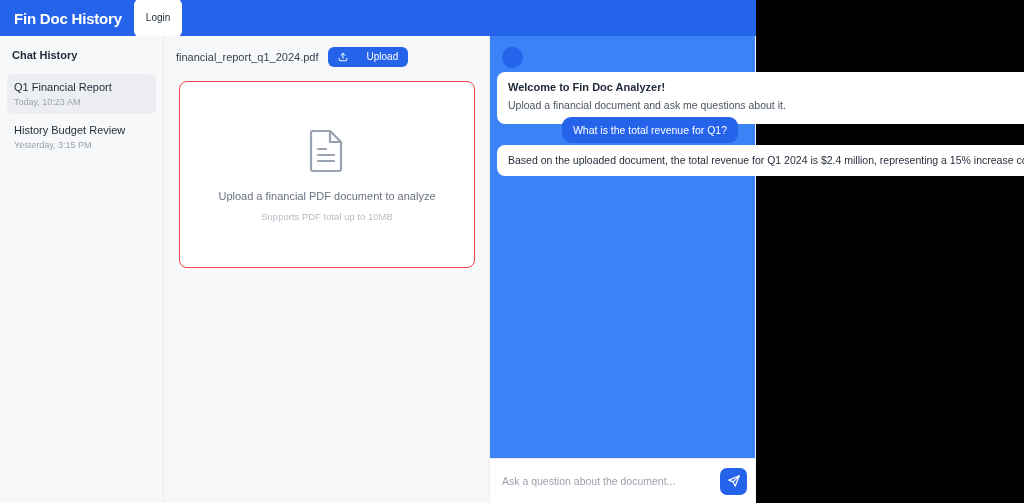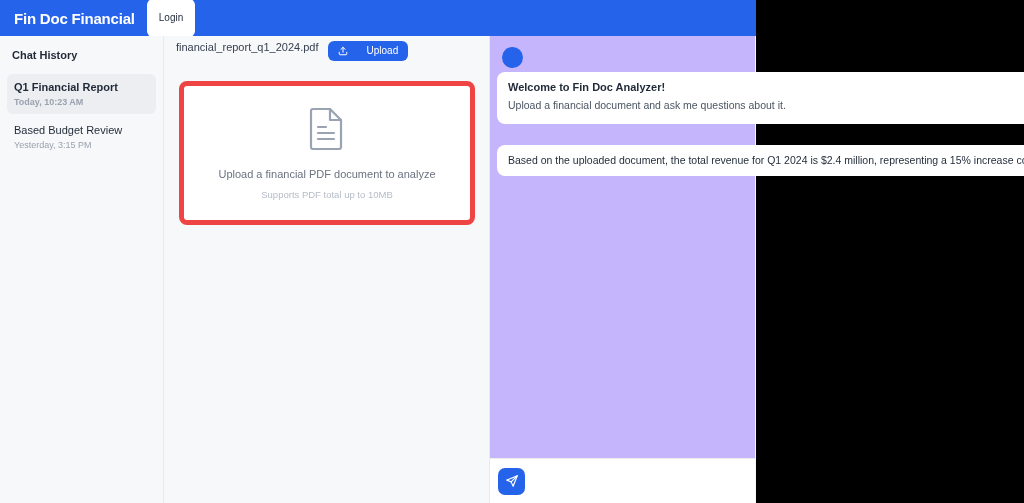--- a/index.html
+++ b/index.html
@@ -52,70 +52,70 @@
     padding: 10px 7px 14px 7px;
   }
   .sidebar-title {
     font-size: 11px; font-weight: bold; color: #1f2937;
     padding: 3px 5px 0 5px; margin-bottom: 13px;
   }
   .chat-item {
     padding: 6px 7px; border-radius: 6px; margin-bottom: 3px;
     cursor: pointer;
   }
-  .chat-item.active { background: #eceef2; font-weight: bold; }
+  .chat-item.active { background: #eceef2; }
   .chat-item-title {
     font-size: 11px; color: #1f2937; line-height: 1.35;
   }
   .chat-item-time {
     font-size: 9px; color: #9aa2ae; line-height: 1.4; margin-top: 1px;
   }
 
   
   .doc-panel {
     width: 326px; height: 467px;
     background: #f7f8fa;
     border-right: 1px solid #e8eaef;
     position: relative;
   }
   .doc-toolbar {
-    height: 32px; display: flex; align-items: flex-start;
+    height: 32px; display: flex; align-items: center;
     gap: 9px; padding: 0 12px; margin-top: 5px;
   }
   .doc-filename {
     font-size: 11px; color: #374151; white-space: nowrap;
   }
   .upload-btn {
     background: #2563eb; color: #fff;
     border: none; border-radius: 6px;
     font-size: 10px; font-family: "Liberation Sans", sans-serif;
     padding: 5px 10px; cursor: pointer;
     display: inline-flex; align-items: center; gap: 19px; line-height: 1;
   }
   .dropzone {
     position: absolute; left: 15px; top: 45px;
-    width: 296px; height: 144px;
+    width: 296px; height: 187px;
     background: #ffffff;
-    border: 5px solid #ef4444;
+    border: 1px solid #ef4444;
     border-radius: 8px;
     display: flex; flex-direction: column;
     align-items: center; justify-content: center;
     cursor: pointer;
   }
   .dz-main {
     font-size: 11px; color: #6b7280; margin-top: 18px;
   }
   .dz-sub {
     font-size: 9.5px; color: #b6bcc6; margin-top: 9px;
   }
 
   
   .chat-panel {
     width: 265px; height: 467px;
-    background: #c4b5fd;
+    background: #3b82f6;
     position: relative;
   }
   .avatar {
     position: absolute; left: 12px; top: 11px;
     width: 21px; height: 21px; border-radius: 50%;
     background: #2563eb;
   }
   .welcome-card {
     position: absolute; left: 7px; top: 36px;
     width: 746px;
@@ -169,36 +169,36 @@
     display: flex; align-items: center; justify-content: center;
     flex-shrink: 0;
   }
 </style>
 </head>
 <body>
 
 <div id="app">
 
   <div class="header">
-    <span class="brand">Fin Doc Financial</span>
+    <span class="brand">Fin Doc History</span>
     <button class="login-btn">Login</button>
   </div>
 
   <div class="body-area">
 
     <div class="sidebar">
       <div class="sidebar-title">Chat History</div>
 
       <div class="chat-item active">
         <div class="chat-item-title">Q1 Financial Report</div>
         <div class="chat-item-time">Today, 10:23 AM</div>
       </div>
 
       <div class="chat-item">
-        <div class="chat-item-title">Based Budget Review</div>
+        <div class="chat-item-title">History Budget Review</div>
         <div class="chat-item-time">Yesterday, 3:15 PM</div>
       </div>
     </div>
 
     <div class="doc-panel">
       <div class="doc-toolbar">
         <span class="doc-filename">financial_report_q1_2024.pdf</span>
         <button class="upload-btn">
           <svg width="10" height="10" viewBox="0 0 24 24" fill="none" stroke="#ffffff" stroke-width="2.4" stroke-linecap="round" stroke-linejoin="round">
             <path d="M12 15V3"></path>
@@ -223,24 +223,28 @@
     </div>
 
     <div class="chat-panel">
       <div class="avatar"></div>
 
       <div class="welcome-card">
         <div class="welcome-title">Welcome to Fin Doc Analyzer!</div>
         <div class="welcome-sub">Upload a financial document and ask me questions about it.</div>
       </div>
 
+      <div class="user-row">
+        <div class="user-bubble">What is the total revenue for Q1?</div>
+      </div>
 
       <div class="assistant-bubble">Based on the uploaded document, the total revenue for Q1 2024 is $2.4 million, representing a 15% increase compared to Q1 2023.</div>
 
       <div class="composer">
+        <input class="chat-input" type="text" placeholder="Ask a question about the document..." style="">
         <button class="send-btn">
           <svg width="14" height="14" viewBox="0 0 24 24" fill="none" stroke="#ffffff" stroke-width="2" stroke-linecap="round" stroke-linejoin="round">
             <path d="M21 3L3 10.5l7.5 3L14 21l7-18z"></path>
             <path d="M10.5 13.5L21 3"></path>
           </svg>
         </button>
       </div>
     </div>
 
   </div>

